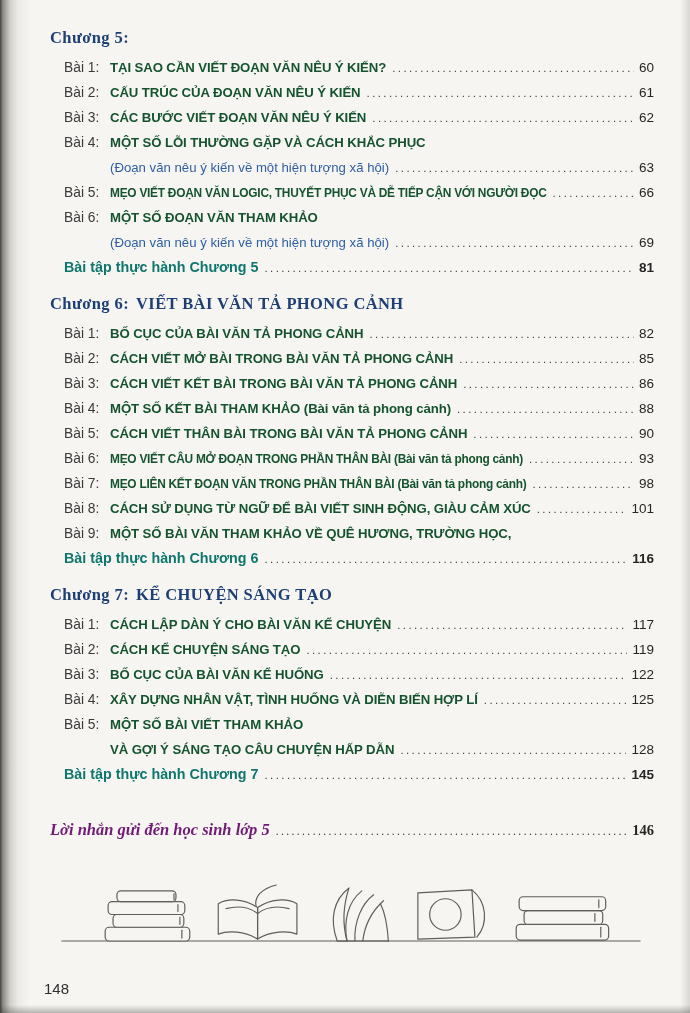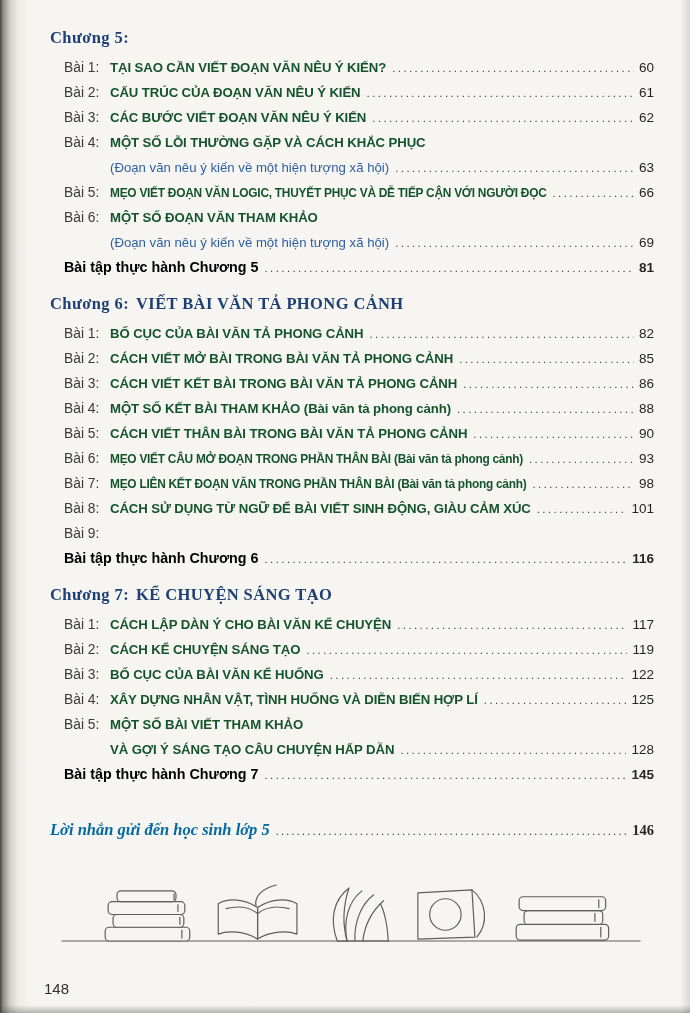--- a/index.html
+++ b/index.html
@@ -43,25 +43,25 @@
   .sub { font-weight:normal; font-size:13.2px; color:#2e5fa3; white-space:nowrap; }
 
   .dots { flex:1 1 auto; overflow:hidden; white-space:nowrap; margin:0 5px 0 6px;
     color:#3c3c3c; font-size:11.5px; }
   .dots::after { content:"..................................................................................................................................................."; letter-spacing:2.4px; }
 
   .pg { flex:none; font-size:13.5px; color:#262626; white-space:nowrap; }
   .pbold { font-weight:bold; }
 
   .practice { margin-left:16px; }
-  .ptitle { font-weight:bold; font-size:14.3px; color:#000000; white-space:nowrap; }
+  .ptitle { font-weight:bold; font-size:14.3px; color:#0f766e; white-space:nowrap; }
 
   .closing { margin:30px 0 0 2px; display:flex; align-items:baseline; line-height:26px;
     font-family:"Liberation Serif", serif; }
-  .closing-label { font-weight:bold; font-style:italic; font-size:16.5px; color:#0369a1; white-space:nowrap; }
+  .closing-label { font-weight:bold; font-style:italic; font-size:16.5px; color:#701a75; white-space:nowrap; }
   .closing .pg { font-family:"Liberation Serif", serif; font-size:14.5px; }
 
   .illus-wrap { margin:26px 0 0 0; text-align:center; }
   .page-num { position:absolute; left:44px; bottom:16px; font-size:15px; color:#2e2e2e; }
 </style>
 </head>
 <body>
 
 <div class="gutter"></div>
 <div class="edge-right"></div>
@@ -169,20 +169,21 @@
     <span class="pg">98</span>
   </div>
   <div class="row entry">
     <span class="bai">Bài 8:</span>
     <span class="title">CÁCH SỬ DỤNG TỪ NGỮ ĐỂ BÀI VIẾT SINH ĐỘNG, GIÀU CẢM XÚC</span>
     <span class="dots"></span>
     <span class="pg">101</span>
   </div>
   <div class="row entry">
     <span class="bai">Bài 9:</span>
+    <span class="title">MỘT SỐ BÀI VĂN THAM KHẢO VỀ QUÊ HƯƠNG, TRƯỜNG HỌC,</span>
   </div>
   <div class="row practice">
     <span class="ptitle">Bài tập thực hành Chương 6</span>
     <span class="dots"></span>
     <span class="pg pbold">116</span>
   </div>
 
   <div class="chapter">
     <span class="ch-label">Chương 7:</span>
     <span class="ch-title">KỂ CHUYỆN SÁNG TẠO</span>

